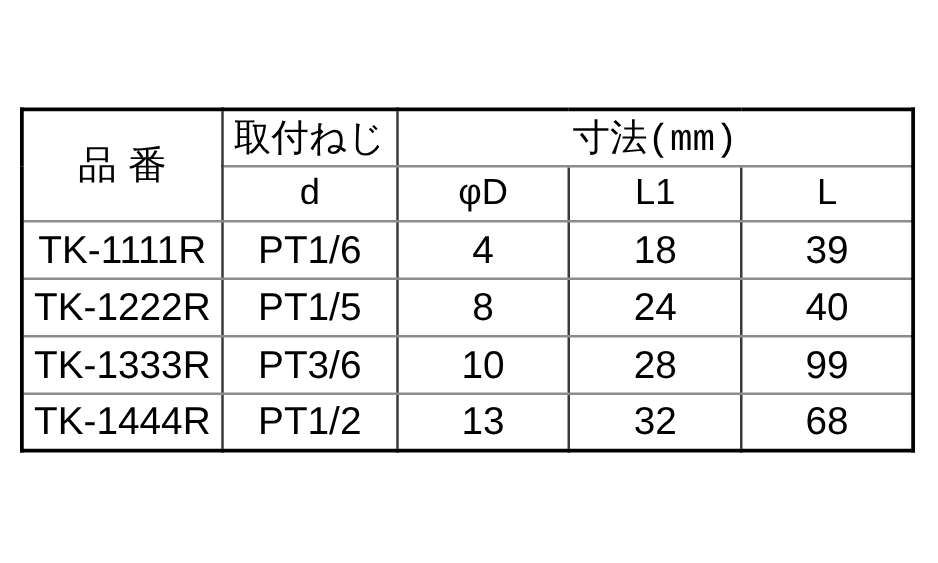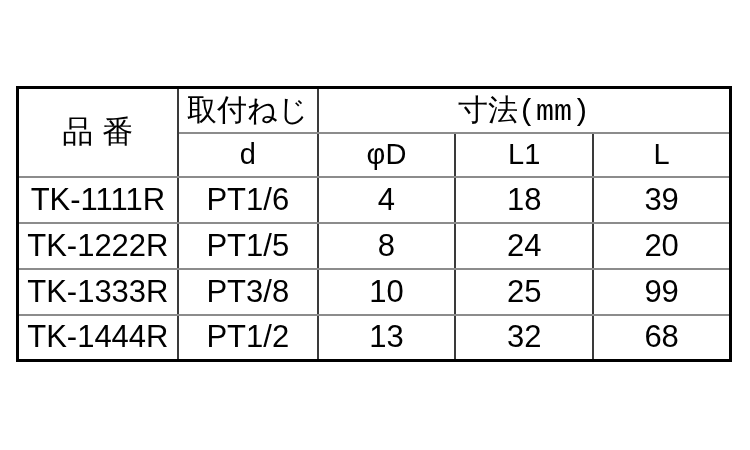--- a/index.html
+++ b/index.html
@@ -74,27 +74,27 @@
         <td class="cell-txt">PT1/6</td>
         <td class="cell-txt">4</td>
         <td class="cell-txt">18</td>
         <td class="cell-txt">39</td>
       </tr>
       <tr class="data-row">
         <td class="cell-txt">TK-1222R</td>
         <td class="cell-txt">PT1/5</td>
         <td class="cell-txt">8</td>
         <td class="cell-txt">24</td>
-        <td class="cell-txt">20</td>
+        <td class="cell-txt">40</td>
       </tr>
       <tr class="data-row">
         <td class="cell-txt">TK-1333R</td>
-        <td class="cell-txt">PT3/8</td>
+        <td class="cell-txt">PT3/6</td>
         <td class="cell-txt">10</td>
-        <td class="cell-txt">25</td>
+        <td class="cell-txt">28</td>
         <td class="cell-txt">99</td>
       </tr>
       <tr class="data-row">
         <td class="cell-txt">TK-1444R</td>
         <td class="cell-txt">PT1/2</td>
         <td class="cell-txt">13</td>
         <td class="cell-txt">32</td>
         <td class="cell-txt">68</td>
       </tr>
     </tbody>

